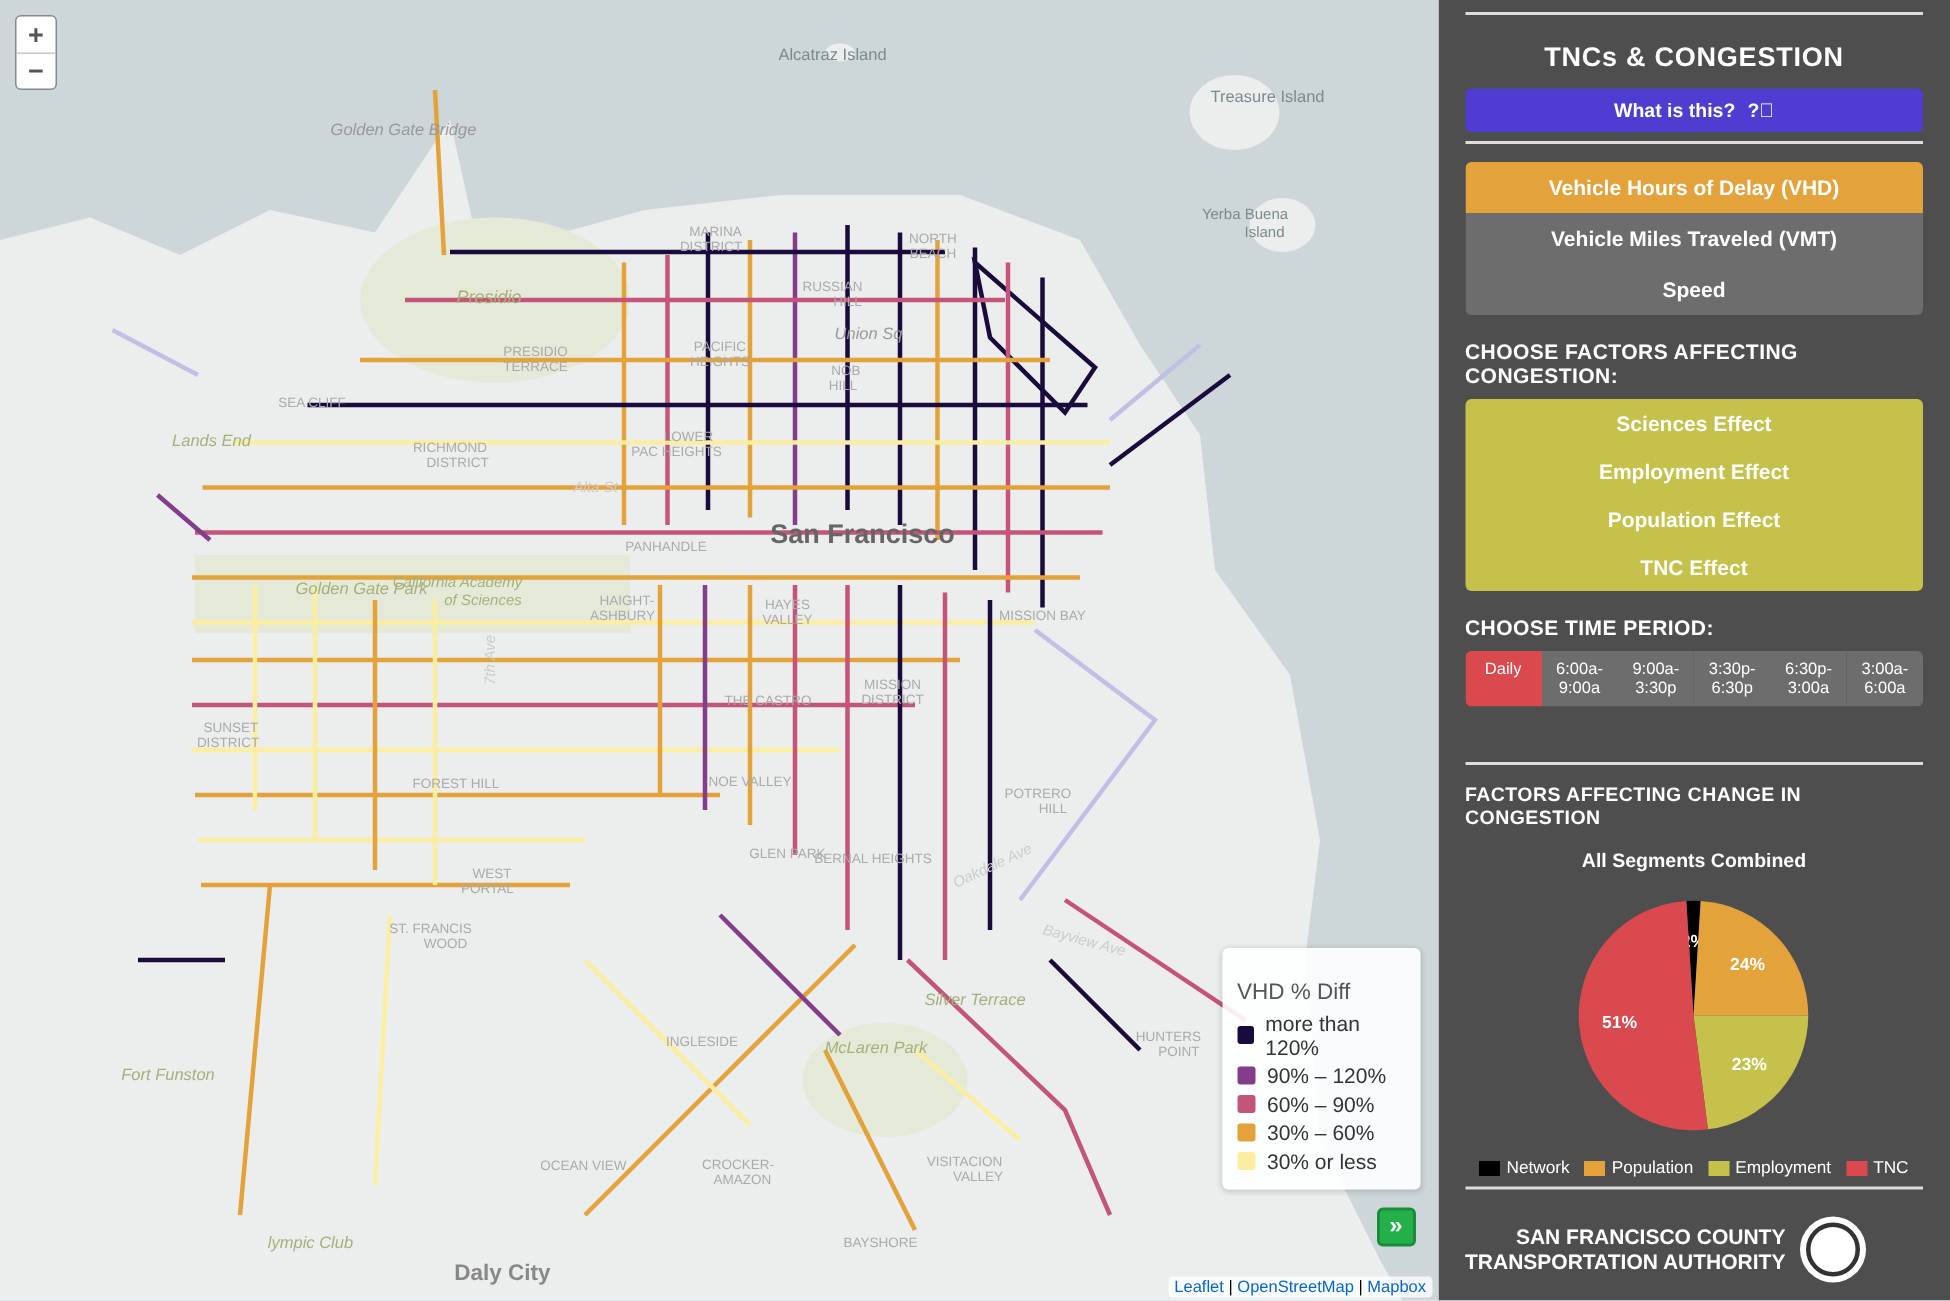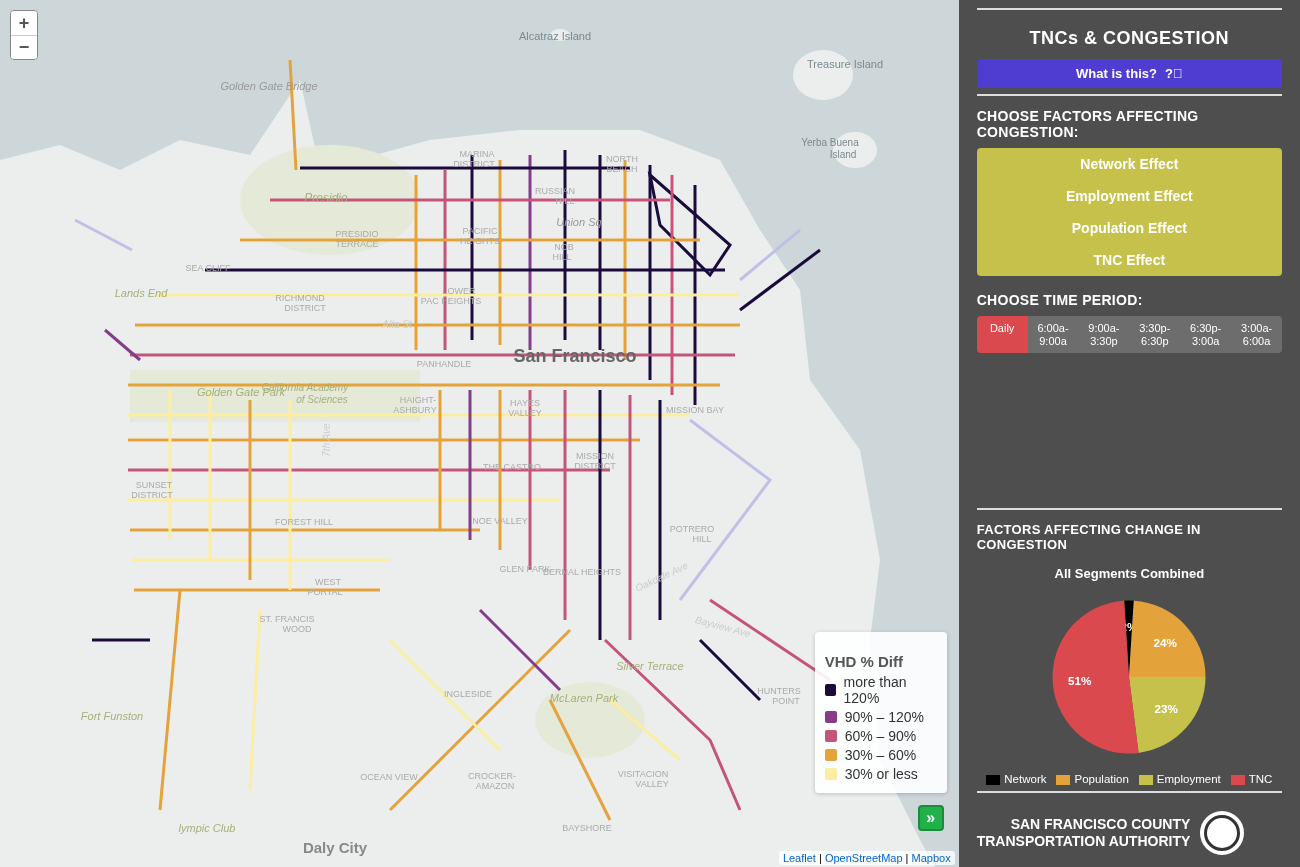--- a/index.html
+++ b/index.html
@@ -3,21 +3,21 @@
 <meta charset="utf-8">
 <style>
   * { box-sizing: border-box; margin: 0; padding: 0; }
   body { font-family: "Segoe UI", Arial, sans-serif; width: 1300px; height: 867px; overflow: hidden; display: flex; }
   .map-area { position: relative; width: 1033px; height: 867px; background: #cdd7d9; }
   .map-area svg.basemap { position: absolute; inset: 0; }
   .zoom-controls { position: absolute; top: 10px; left: 10px; display: flex; flex-direction: column; border: 1px solid #888; border-radius: 4px; overflow: hidden; }
   .zoom-controls button { width: 26px; height: 24px; background: #fff; border: none; font-size: 18px; font-weight: bold; cursor: pointer; color: #555; }
   .zoom-controls button + button { border-top: 1px solid #ccc; }
   .legend { position: absolute; right: 12px; bottom: 74px; width: 132px; background: rgba(255,255,255,0.9); border-radius: 4px; padding: 8px 10px; box-shadow: 0 1px 4px rgba(0,0,0,0.2); font-size: 13px; color: #333; }
-  .legend-title { font-weight: 700; color: #555; margin-bottom: 4px; font-size: 15px; margin-top: 13px;}
+  .legend-title { font-weight: 400; color: #555; margin-bottom: 4px; font-size: 15px; margin-top: 13px;}
   .legend-row { display: flex; align-items: center; gap: 8px; margin: 3px 0; font-size: 14px;}
   .legend-swatch { width: 12px; height: 12px; border-radius: 2px; }
   .collapse-btn { position: absolute; right: 15px; bottom: 36px; width: 26px; height: 26px; background: #21b04a; border: 2px solid #1a8c3a; border-radius: 4px; color: #fff; font-weight: bold; cursor: pointer; display:flex; align-items:center; justify-content:center;}
   .attribution { position: absolute; right: 4px; bottom: 2px; background: rgba(255,255,255,0.75); font-size: 11px; padding: 1px 4px; border-radius: 3px; }
   .attribution a { color: #0466c8; text-decoration: none; }
 
   .sidebar { width: 365px; height: 867px; background: #4e4e4e; color: #fff; padding: 0 18px; display: flex; flex-direction: column; }
   .hr { height: 2px; background: #ddd; margin: 6px 0 12px; border: none; }
   .title { font-weight: 800; text-align: center; letter-spacing: 0.5px; font-size: 18px; margin: 6px 0 10px;}
   .row-btns { display: flex; gap: 10px; }
@@ -241,24 +241,29 @@
   <hr class="hr" style="margin-top:8px">
   <div class="title">TNCs &amp; CONGESTION</div>
   <div class="row-btns">
     <div class="purple-btn">
       <span>What is this?</span>
       <span>?⃝</span>
     </div>
   </div>
   <hr class="hr">
 
+  <div class="metric-group" id="metric-group">
+      <div class="metric-btn active">Vehicle Hours of Delay (VHD)</div>
+      <div class="metric-btn">Vehicle Miles Traveled (VMT)</div>
+      <div class="metric-btn">Speed</div>
+    </div>
 
   <div class="section-label">CHOOSE FACTORS AFFECTING CONGESTION:</div>
   <div class="factor-group" id="factor-group">
-      <div class="factor-btn">Network Effect</div>
+      <div class="factor-btn">Sciences Effect</div>
       <div class="factor-btn">Employment Effect</div>
       <div class="factor-btn">Population Effect</div>
       <div class="factor-btn">TNC Effect</div>
     </div>
 
   <div class="section-label">CHOOSE TIME PERIOD:</div>
   <div class="time-group" id="time-group">
       <div class="time-btn active">Daily</div>
       <div class="time-btn">6:00a-<br>9:00a</div>
       <div class="time-btn">9:00a-<br>3:30p</div>

